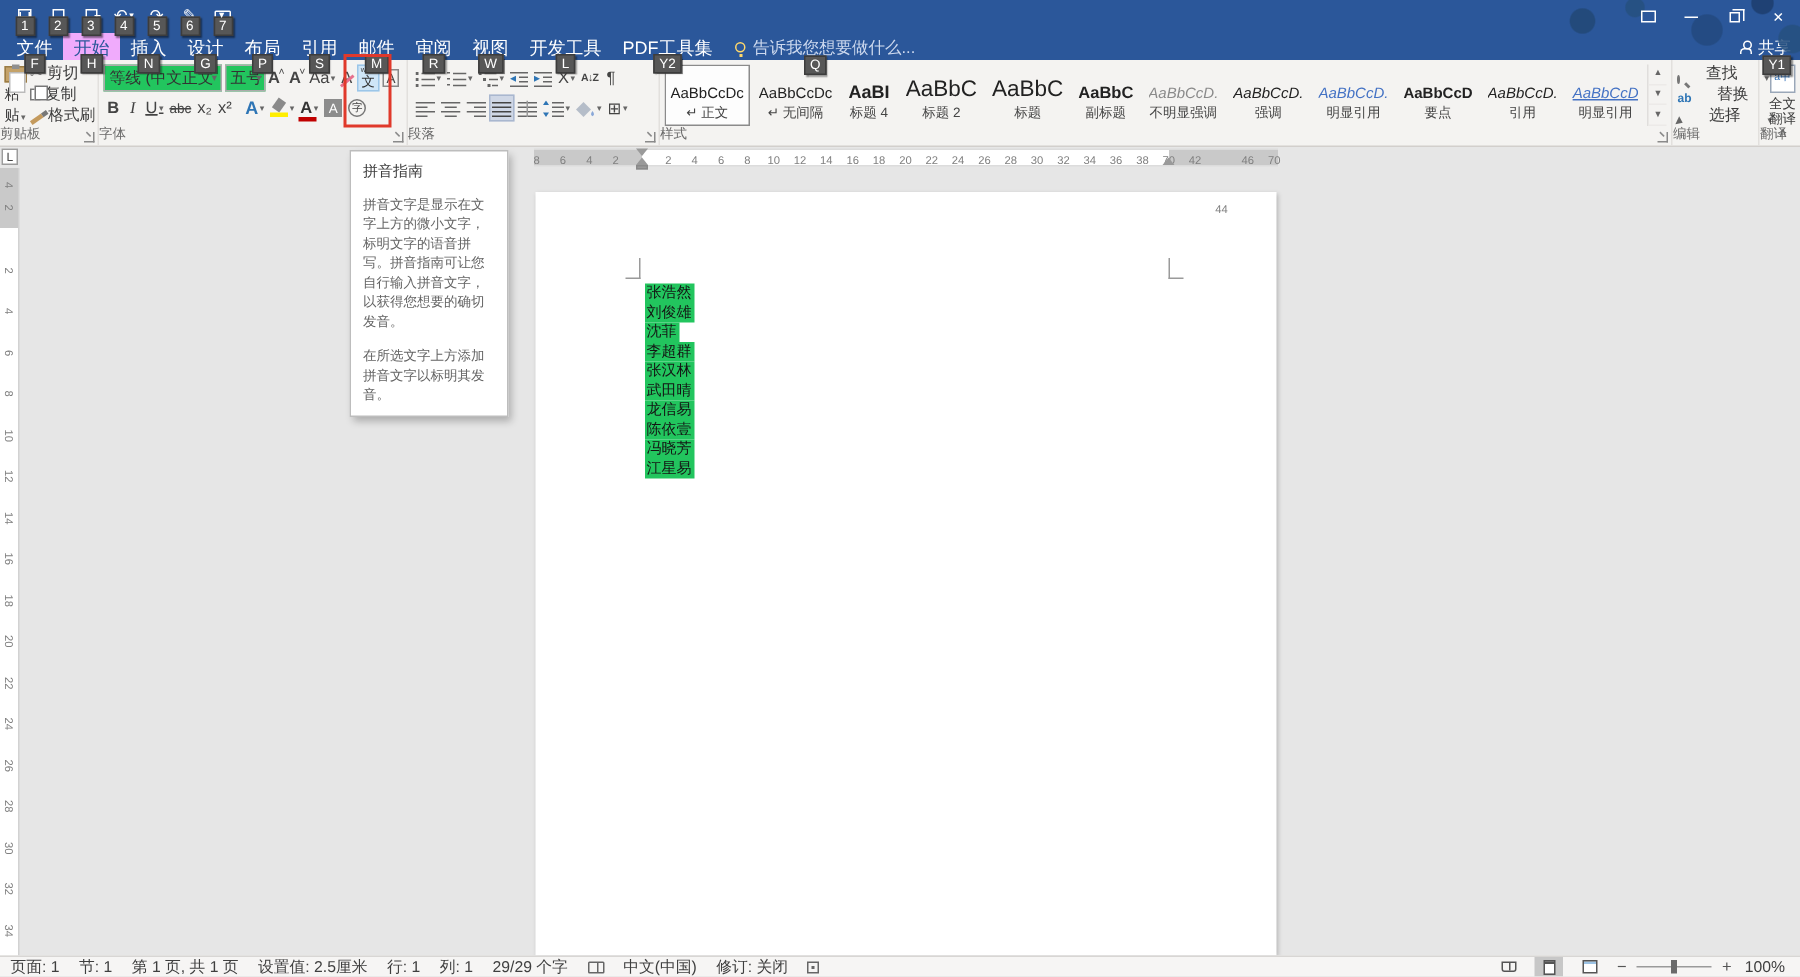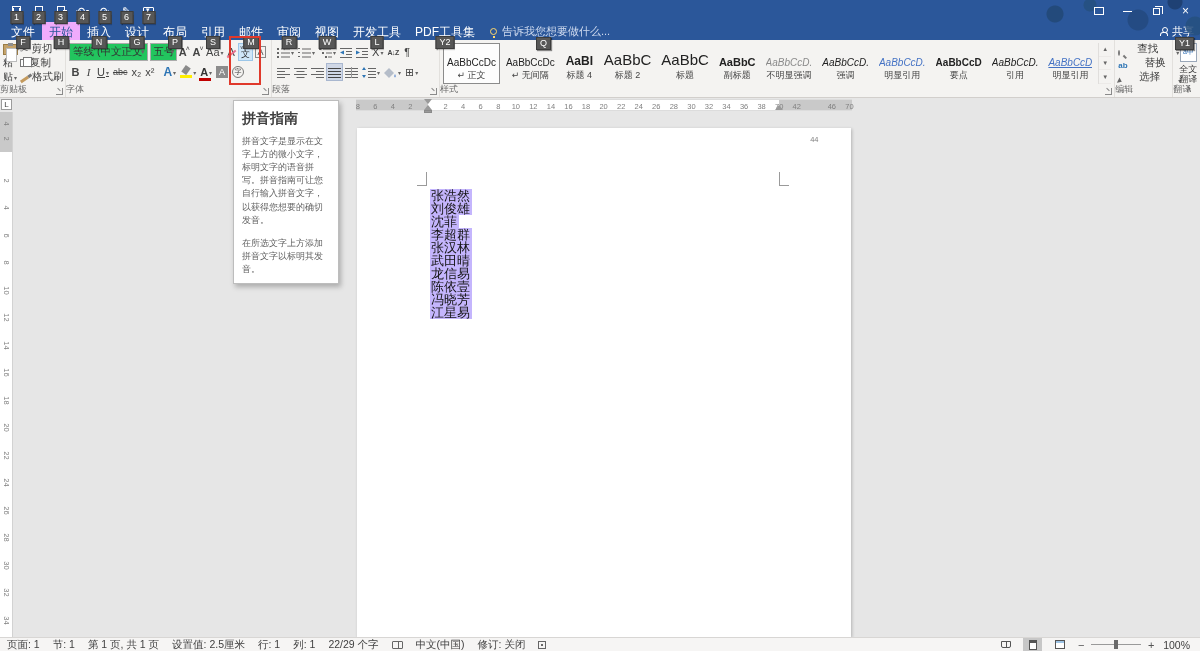--- a/index.html
+++ b/index.html
@@ -153,25 +153,25 @@
 
 
 .vruler{position:absolute;left:0;top:112px;width:13px;height:525px;background:linear-gradient(#c9c9c9 0 40px,#fff 40px);border-right:1px solid #d2d2d2;z-index:4}
 .vnum{position:absolute;left:0;width:12px;text-align:center;font-size:7.5px;color:#808080;transform:rotate(90deg);line-height:9px}
 
 
 .page{position:absolute;left:357px;top:128px;width:494px;height:509px;background:#fff;box-shadow:1px 1px 3px rgba(0,0,0,.22);z-index:2}
 .cropTL{position:absolute;left:417px;top:172px;width:10px;height:14px;border-right:1px solid #9a9a9a;border-bottom:1px solid #9a9a9a;z-index:3}
 .cropTR{position:absolute;left:779px;top:172px;width:10px;height:14px;border-left:1px solid #9a9a9a;border-bottom:1px solid #9a9a9a;z-index:3}
 #names{position:absolute;left:430px;top:189px;z-index:3}
-.nameline{display:table;background:#c4b5fd;color:#141414;font-size:13px;line-height:13px;padding:0 2px 0 1px;white-space:nowrap}
+.nameline{display:table;background:#22c55e;color:#141414;font-size:10px;line-height:13px;padding:0 2px 0 1px;white-space:nowrap}
 
 
 .tooltip{position:absolute;left:233px;top:100px;width:106px;background:#fff;border:1px solid #bdbdbd;box-shadow:2px 3px 5px rgba(0,0,0,.25);padding:7px 8px;z-index:60;font-size:9px;color:#646464;line-height:1.45}
-.ttitle{font-weight:bold;color:#3f3f3f;font-size:14px;margin-bottom:7px}
+.ttitle{font-weight:normal;color:#3f3f3f;font-size:10px;margin-bottom:7px}
 .tbody+.tbody{margin-top:10px}
 
 
 .annot{position:absolute;left:229px;top:36px;width:32px;height:49px;border:2px solid #e0392b;z-index:55}
 
 
 .statusbar{position:absolute;left:0;top:637px;width:1200px;height:14px;background:#f6f5f4;border-top:1px solid #d8d6d4;display:flex;align-items:center;font-size:10.5px;color:#3f3f3f;z-index:20}
 .sleft{display:flex;align-items:center;gap:13px;padding-left:7px;white-space:nowrap}
 .sright{margin-left:auto;display:flex;align-items:center;gap:8px;padding-right:10px}
 .s-book{width:11px;height:8px;border:1px solid #666;border-radius:1px;position:relative}
@@ -677,21 +677,21 @@
   <div class="annot"></div>
 
   <div class="statusbar">
     <div class="sleft">
       <span>页面: 1</span>
       <span>节: 1</span>
       <span>第 1 页, 共 1 页</span>
       <span>设置值: 2.5厘米</span>
       <span>行: 1</span>
       <span>列: 1</span>
-      <span>22/29 个字</span>
+      <span>29/29 个字</span>
       <span class="s-book"></span>
       <span>中文(中国)</span>
       <span>修订: 关闭</span>
       <span class="s-macro"></span>
     </div>
     <div class="sright">
       <span class="vw">
           <span class="iv-read"></span>
         </span>
       <span class="vw sel">

